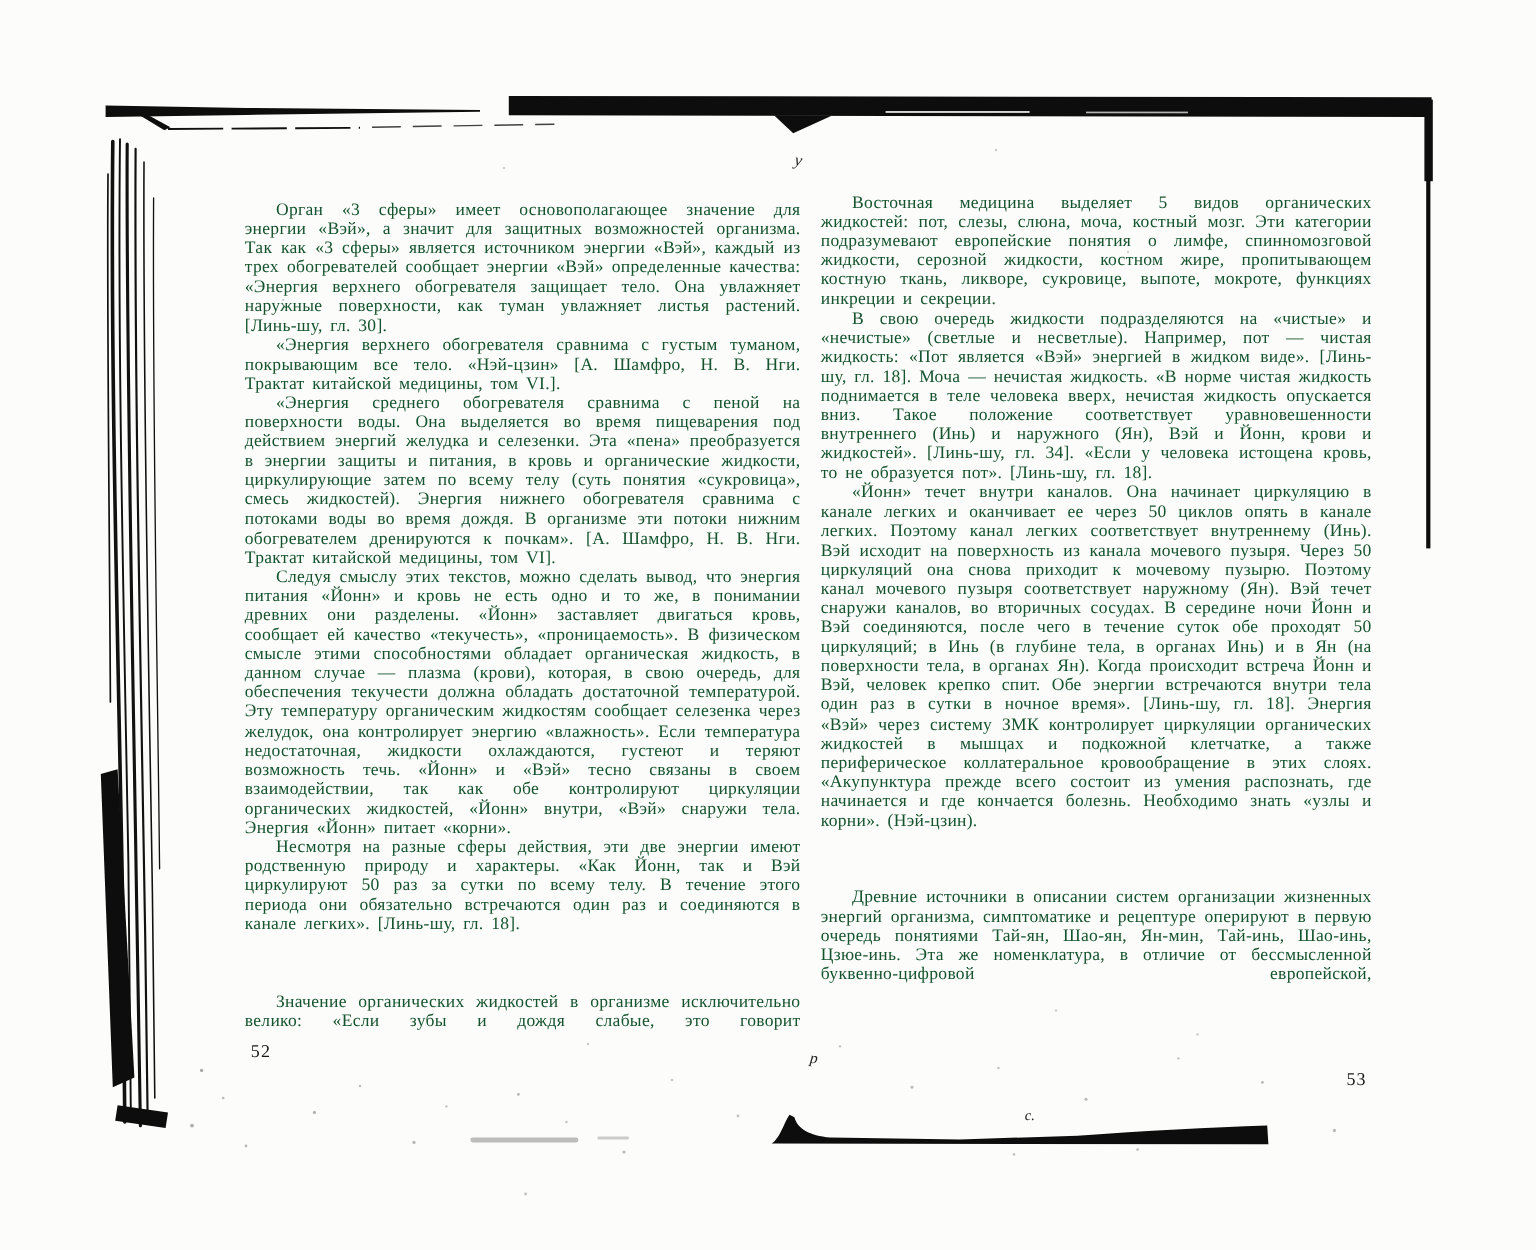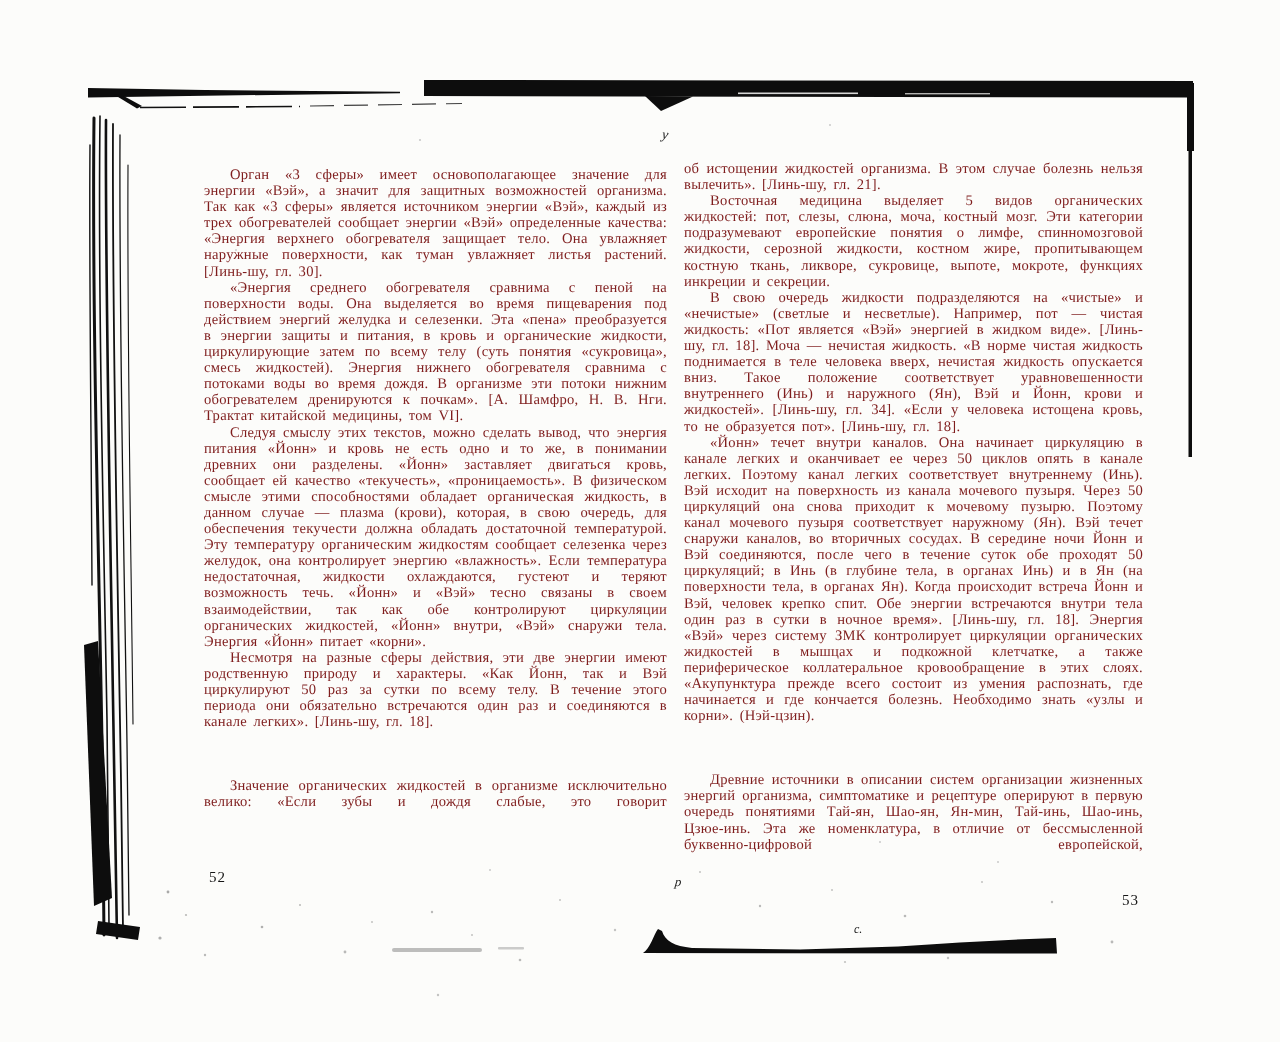--- a/index.html
+++ b/index.html
@@ -3,21 +3,21 @@
 <meta charset="utf-8">
 <style>
   html,body{margin:0;padding:0;}
   body{
     width:1280px;height:1042px;position:relative;overflow:hidden;
     background:#fcfcfa;
     font-family:"Liberation Serif","DejaVu Serif",serif;
   }
   .page-col{
     position:absolute;
-    color:#7f1d1d;
+    color:#14532d;
     font-size:14.6px;
     line-height:16.1px;
     text-align:justify;
     letter-spacing:0.25px;
     word-spacing:2.5px;
     text-rendering:geometricPrecision;
   }
   .page-col p{margin:0;}
   .page-col p.indent{text-indent:26px;}
   .page-col p.justify-last{text-align-last:justify;margin-top:48px;}
@@ -112,28 +112,28 @@
       <circle cx="520" cy="300" r="1" opacity="0.2"></circle>
     <circle cx="940" cy="210" r="1" opacity="0.25"></circle>
       <circle cx="1080" cy="330" r="1" opacity="0.2"></circle>
     <circle cx="420" cy="140" r="1.1" opacity="0.3"></circle>
       <circle cx="830" cy="125" r="1" opacity="0.3"></circle>
   </g>
 </svg>
 
 <div id="left-col" class="page-col">
   <p class="indent">Орган «3 сферы» имеет основополагающее значение для энергии «Вэй», а значит для защитных возможностей организма. Так как «3 сферы» является источником энергии «Вэй», каждый из трех обогревателей сообщает энергии «Вэй» определенные качества: «Энергия верхнего обогревателя защищает тело. Она увлажняет наружные поверхности, как туман увлажняет листья растений. [Линь-шу, гл. 30].</p>
+  <p class="indent">«Энергия верхнего обогревателя сравнима с густым туманом, покрывающим все тело. «Нэй-цзин» [А. Шамфро, Н. В. Нги. Трактат китайской медицины, том VI.].</p>
   <p class="indent">«Энергия среднего обогревателя сравнима с пеной на поверхности воды. Она выделяется во время пищеварения под действием энергий желудка и селезенки. Эта «пена» преобразуется в энергии защиты и питания, в кровь и органические жидкости, циркулирующие затем по всему телу (суть понятия «сукровица», смесь жидкостей). Энергия нижнего обогревателя сравнима с потоками воды во время дождя. В организме эти потоки нижним обогревателем дренируются к почкам». [А. Шамфро, Н. В. Нги. Трактат китайской медицины, том VI].</p>
   <p class="indent">Следуя смыслу этих текстов, можно сделать вывод, что энергия питания «Йонн» и кровь не есть одно и то же, в понимании древних они разделены. «Йонн» заставляет двигаться кровь, сообщает ей качество «текучесть», «проницаемость». В физическом смысле этими способностями обладает органическая жидкость, в данном случае — плазма (крови), которая, в свою очередь, для обеспечения текучести должна обладать достаточной температурой. Эту температуру органическим жидкостям сообщает селезенка через желудок, она контролирует энергию «влажность». Если температура недостаточная, жидкости охлаждаются, густеют и теряют возможность течь. «Йонн» и «Вэй» тесно связаны в своем взаимодействии, так как обе контролируют циркуляции органических жидкостей, «Йонн» внутри, «Вэй» снаружи тела. Энергия «Йонн» питает «корни».</p>
   <p class="indent">Несмотря на разные сферы действия, эти две энергии имеют родственную природу и характеры. «Как Йонн, так и Вэй циркулируют 50 раз за сутки по всему телу. В течение этого периода они обязательно встречаются один раз и соединяются в канале легких». [Линь-шу, гл. 18].</p>
   <p class="indent justify-last">Значение органических жидкостей в организме исключительно велико: «Если зубы и дождя слабые, это говорит</p>
 </div>
 
 <div id="right-col" class="page-col">
-  <p>об истощении жидкостей организма. В этом случае болезнь нельзя вылечить». [Линь-шу, гл. 21].</p>
   <p class="indent">Восточная медицина выделяет 5 видов органических жидкостей: пот, слезы, слюна, моча, костный мозг. Эти категории подразумевают европейские понятия о лимфе, спинномозговой жидкости, серозной жидкости, костном жире, пропитывающем костную ткань, ликворе, сукровице, выпоте, мокроте, функциях инкреции и секреции.</p>
   <p class="indent">В свою очередь жидкости подразделяются на «чистые» и «нечистые» (светлые и несветлые). Например, пот — чистая жидкость: «Пот является «Вэй» энергией в жидком виде». [Линь-шу, гл. 18]. Моча — нечистая жидкость. «В норме чистая жидкость поднимается в теле человека вверх, нечистая жидкость опускается вниз. Такое положение соответствует уравновешенности внутреннего (Инь) и наружного (Ян), Вэй и Йонн, крови и жидкостей». [Линь-шу, гл. 34]. «Если у человека истощена кровь, то не образуется пот». [Линь-шу, гл. 18].</p>
   <p class="indent">«Йонн» течет внутри каналов. Она начинает циркуляцию в канале легких и оканчивает ее через 50 циклов опять в канале легких. Поэтому канал легких соответствует внутреннему (Инь). Вэй исходит на поверхность из канала мочевого пузыря. Через 50 циркуляций она снова приходит к мочевому пузырю. Поэтому канал мочевого пузыря соответствует наружному (Ян). Вэй течет снаружи каналов, во вторичных сосудах. В середине ночи Йонн и Вэй соединяются, после чего в течение суток обе проходят 50 циркуляций; в Инь (в глубине тела, в органах Инь) и в Ян (на поверхности тела, в органах Ян). Когда происходит встреча Йонн и Вэй, человек крепко спит. Обе энергии встречаются внутри тела один раз в сутки в ночное время». [Линь-шу, гл. 18]. Энергия «Вэй» через систему ЗМК контролирует циркуляции органических жидкостей в мышцах и подкожной клетчатке, а также периферическое коллатеральное кровообращение в этих слоях. «Акупунктура прежде всего состоит из умения распознать, где начинается и где кончается болезнь. Необходимо знать «узлы и корни». (Нэй-цзин).</p>
   <p class="indent justify-last">Древние источники в описании систем организации жизненных энергий организма, симптоматике и рецептуре оперируют в первую очередь понятиями Тай-ян, Шао-ян, Ян-мин, Тай-инь, Шао-инь, Цзюе-инь. Эта же номенклатура, в отличие от бессмысленной буквенно-цифровой европейской,</p>
 </div>
 
 <div id="pagenum-left" class="pagenum">52</div>
 <div id="pagenum-right" class="pagenum">53</div>
 
 <div id="mark-top" class="gutter-mark">у</div>

